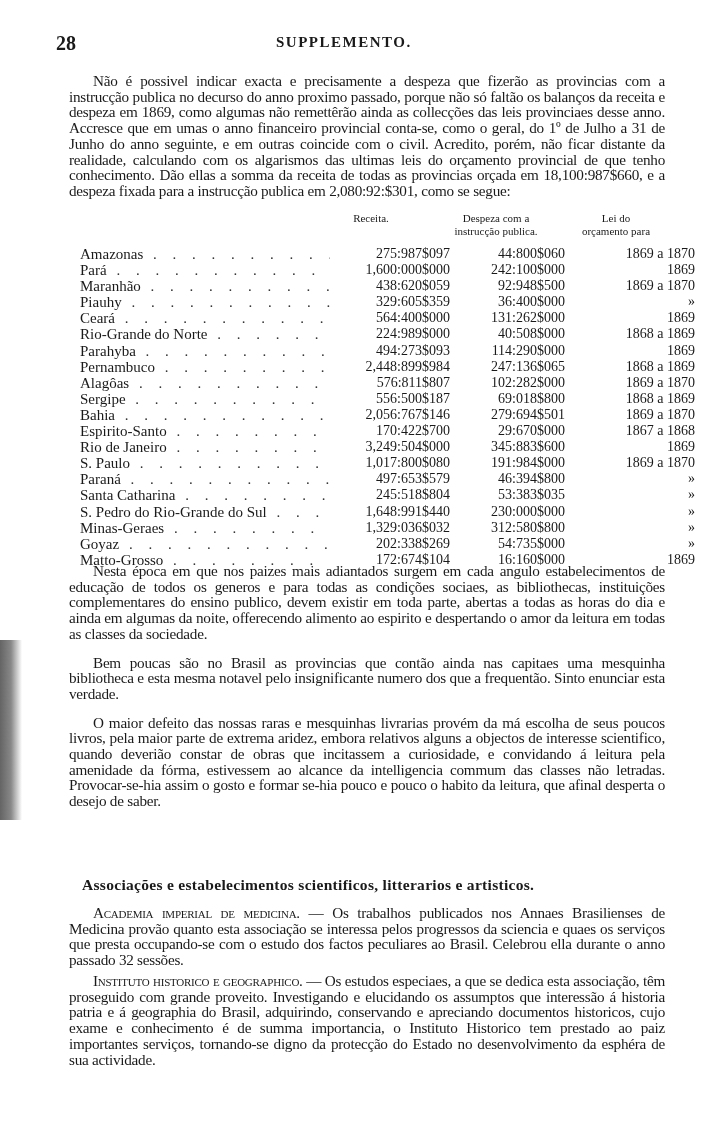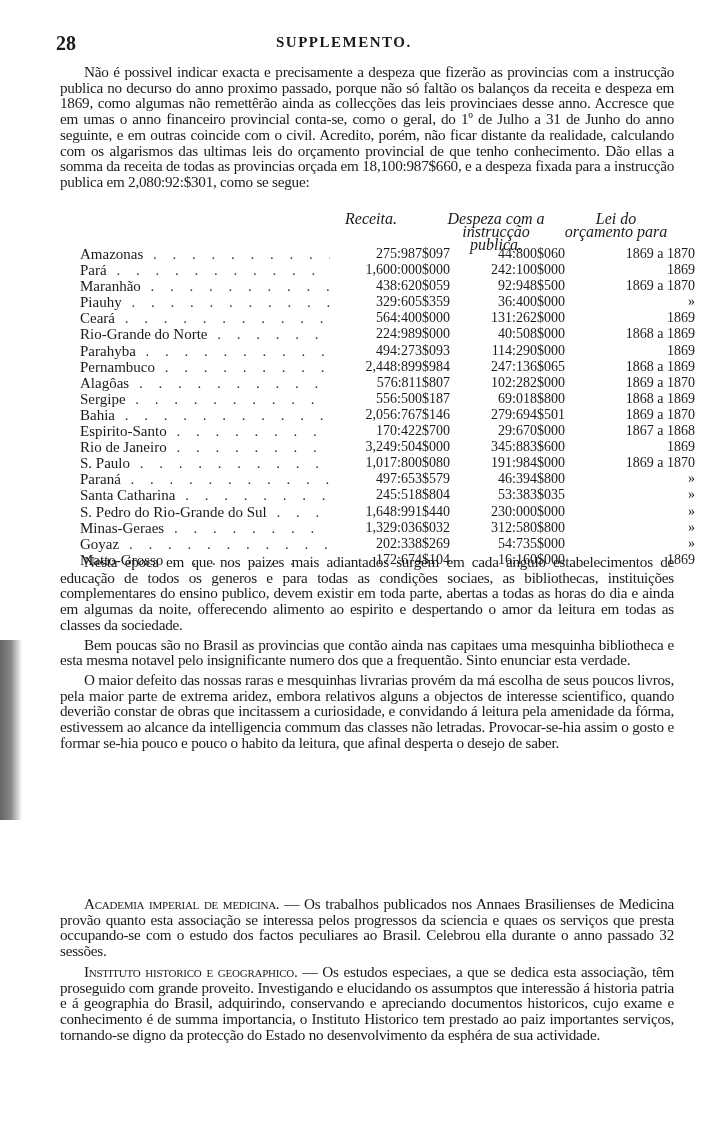--- a/index.html
+++ b/index.html
@@ -11,23 +11,23 @@
   }
   .page { position: absolute; left: 0; top: 0; width: 704px; height: 786px; }
   .header { position: absolute; top: 30px; left: 56px; width: 600px; height: 26px; }
   .page-number { position: absolute; left: 0; top: 2px; font-size: 20px; font-weight: bold; }
   .running-title { position: absolute; left: 220px; top: 4px; font-size: 15px; font-weight: bold; letter-spacing: 1.5px; }
   .body-text {
     position: absolute; left: 56px; width: 622px;
     font-size: 15.2px; line-height: 15.7px; text-align: justify;
     letter-spacing: -0.25px;
   }
-  .body-text p { margin: 4px; text-indent: 24px; }
+  .body-text p { margin: 13px; text-indent: 24px; }
   .p1 { top: 60px; }
-  .table-head { position: absolute; top: 212px; left: 56px; width: 640px; height: 32px; font-size: 16px; line-height: 13px; font-style: italic; }
+  .table-head { position: absolute; top: 212px; left: 56px; width: 640px; height: 32px; font-size: 11px; line-height: 13px; }
   .th { position: absolute; text-align: center; }
   .th-receita { left: 270px; width: 90px; top: 0; }
   .th-despeza { left: 385px; width: 110px; top: 0; }
   .th-lei { left: 505px; width: 110px; top: 0; }
   .table { position: absolute; top: 246px; left: 80px; width: 620px; }
   .row { position: relative; height: 16.1px; font-size: 15px; line-height: 16px; white-space: nowrap; }
   .c-name { position: absolute; left: 0; width: 250px; overflow: hidden; }
   .c-name .dots { letter-spacing: 6px; color: #333; }
   .c-rec { position: absolute; left: 250px; width: 120px; text-align: right; font-size: 14px; }
   .c-desp { position: absolute; left: 385px; width: 100px; text-align: right; font-size: 14px; }
@@ -198,20 +198,21 @@
         <span class="c-lei">1869</span>
       </div>
     </div>
 
   <div class="body-text p2">
     <p>Nesta época em que nos paizes mais adiantados surgem em cada angulo estabelecimentos de educação de todos os generos e para todas as condições sociaes, as bibliothecas, instituições complementares do ensino publico, devem existir em toda parte, abertas a todas as horas do dia e ainda em algumas da noite, offerecendo alimento ao espirito e despertando o amor da leitura em todas as classes da sociedade.</p>
     <p>Bem poucas são no Brasil as provincias que contão ainda nas capitaes uma mesquinha bibliotheca e esta mesma notavel pelo insignificante numero dos que a frequentão. Sinto enunciar esta verdade.</p>
     <p>O maior defeito das nossas raras e mesquinhas livrarias provém da má escolha de seus poucos livros, pela maior parte de extrema aridez, embora relativos alguns a objectos de interesse scientifico, quando deverião constar de obras que incitassem a curiosidade, e convidando á leitura pela amenidade da fórma, estivessem ao alcance da intelligencia commum das classes não letradas. Provocar-se-hia assim o gosto e formar se-hia pouco e pouco o habito da leitura, que afinal desperta o desejo de saber.</p>
   </div>
 
+  <div class="section-title">Associações e estabelecimentos scientificos, litterarios e artisticos.</div>
 
   <div class="body-text p3">
     <p>
       <span class="sc">Academia imperial de medicina.</span><span> — Os trabalhos publicados nos </span><span class="it">Annaes Brasilienses de Medicina</span><span> provão quanto esta associação se interessa pelos progressos da sciencia e quaes os serviços que presta occupando-se com o estudo dos factos peculiares ao Brasil. Celebrou ella durante o anno passado 32 sessões.</span>
     </p>
   </div>
 
   <div class="body-text p4">
     <p>
       <span class="sc">Instituto historico e geographico.</span> <span>— Os estudos especiaes, a que se dedica esta associação, têm proseguido com grande proveito. Investigando e elucidando os assumptos que interessão á historia patria e á geographia do Brasil, adquirindo, conservando e apreciando documentos historicos, cujo exame e conhecimento é de summa importancia, o Instituto Historico tem prestado ao paiz importantes serviços, tornando-se digno da protecção do Estado no desenvolvimento da esphéra de sua actividade.</span>

